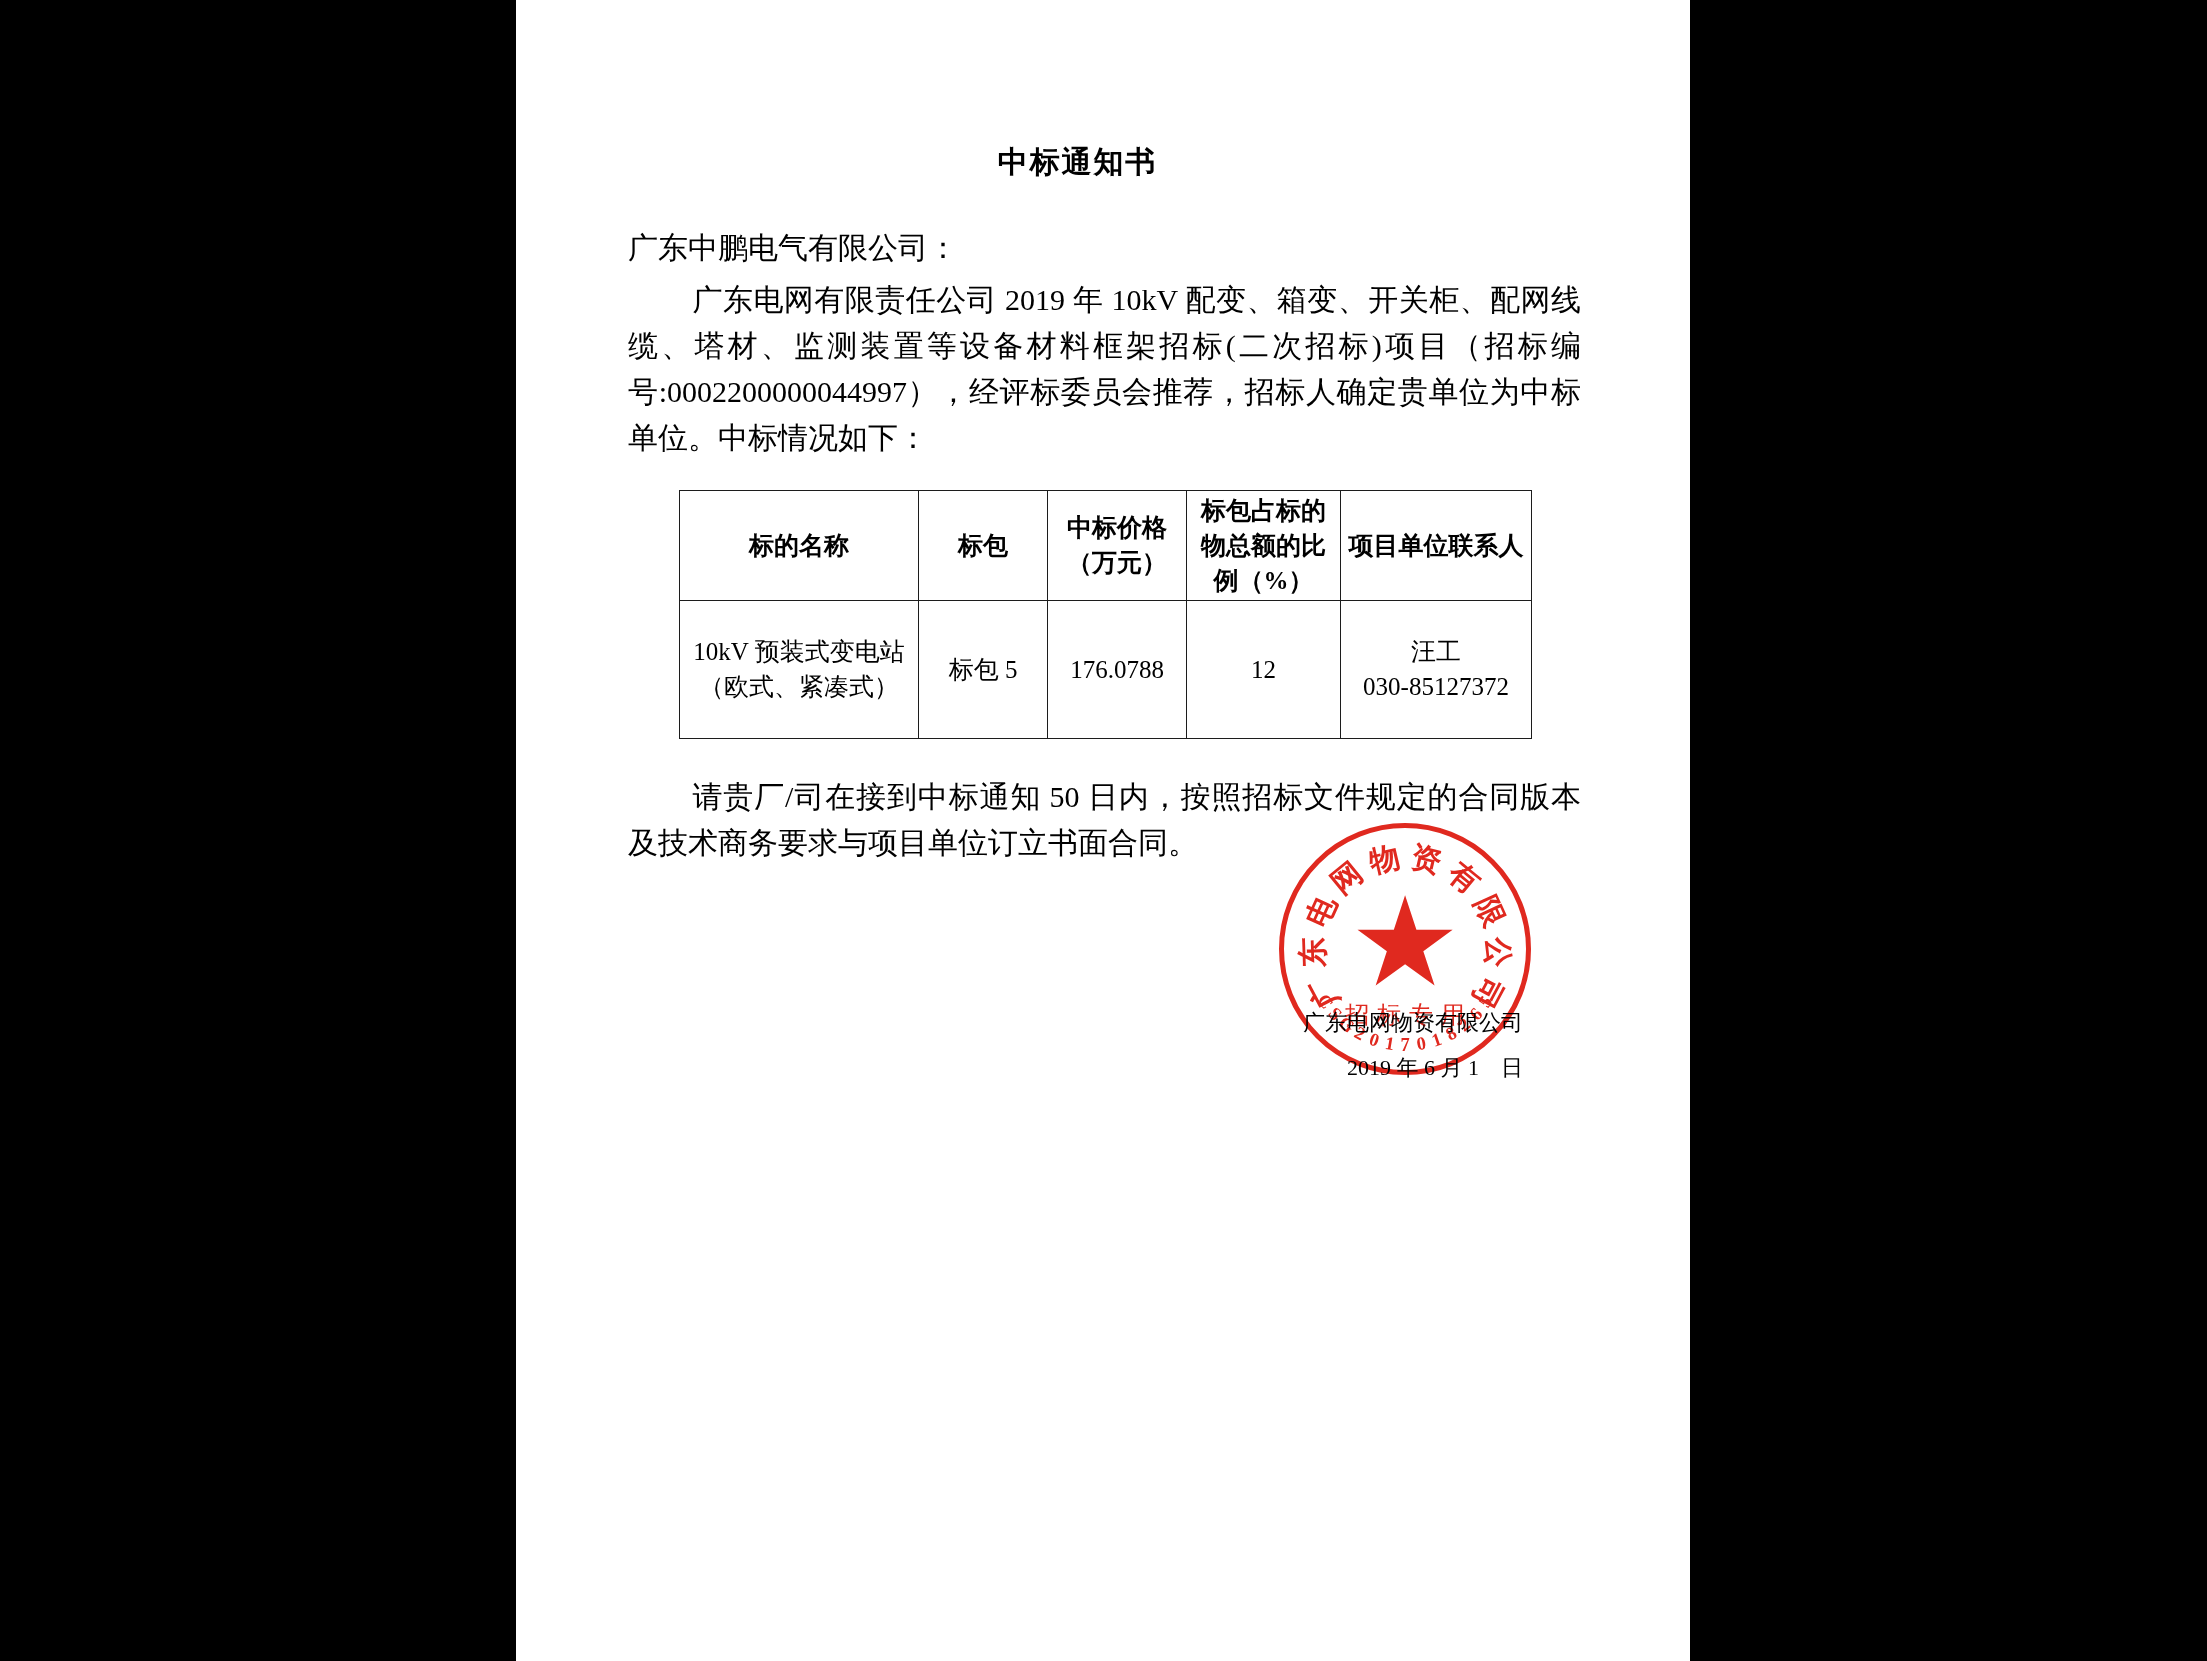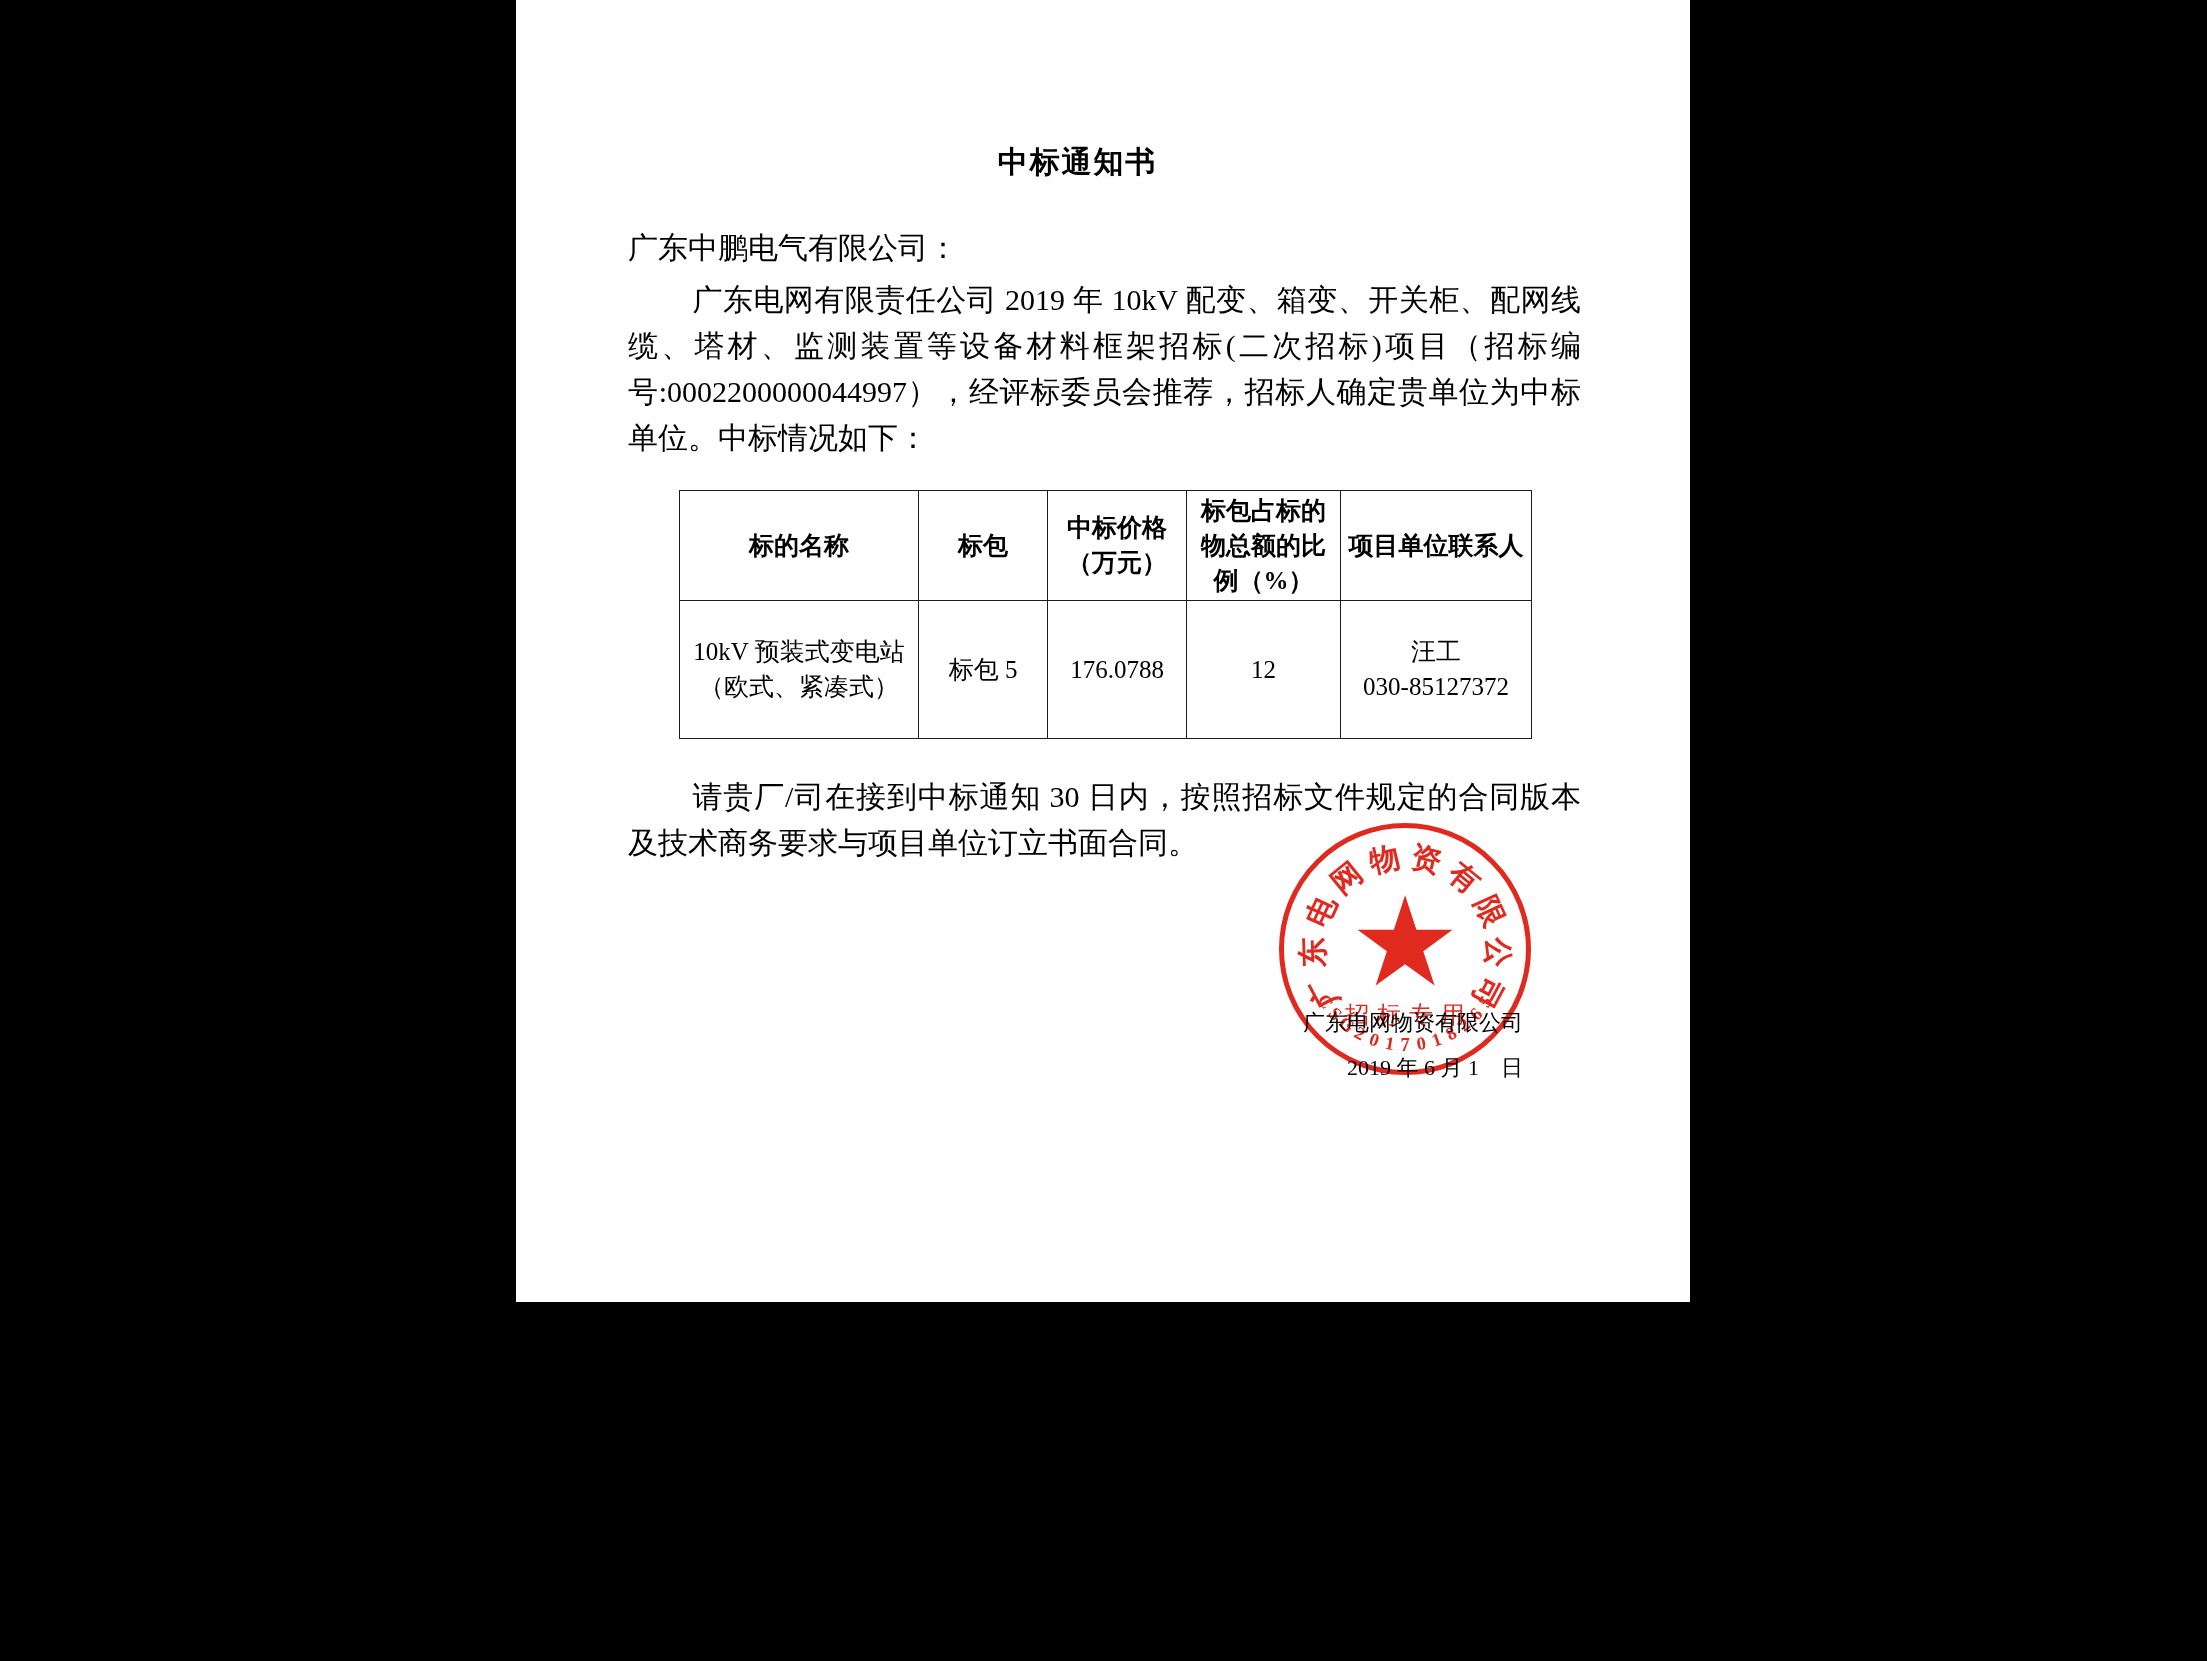--- a/index.html
+++ b/index.html
@@ -8,21 +8,21 @@
     width: 2208px; height: 1661px;
     background: #000;
     position: relative;
     overflow: hidden;
     font-family: "Liberation Serif", "DejaVu Serif", serif;
     color: #000;
   }
   .page {
     position: absolute;
     left: 516px; top: 0;
-    width: 1174px; height: 1302px;
+    width: 1174px; height: 1661px;
     background: #ffffff;
   }
   .content { padding: 0 109px 0 112px; }
 
   .doc-title {
     margin: 142px 0 0 0;
     text-align: center;
     font-size: 30px;
     font-weight: bold;
     line-height: 39px;
@@ -135,21 +135,21 @@
 （欧式、紧凑式）</td>
         <td>标包 5</td>
         <td>176.0788</td>
         <td>12</td>
         <td>汪工
 030-85127372</td>
       </tr>
     </tbody>
       </table>
 
-    <div class="body-text para closing">请贵厂/司在接到中标通知 30 日内，按照招标文件规定的合同版本及技术商务要求与项目单位订立书面合同。</div>
+    <div class="body-text para closing">请贵厂/司在接到中标通知 50 日内，按照招标文件规定的合同版本及技术商务要求与项目单位订立书面合同。</div>
 
     <div class="signature">
       <div>广东电网物资有限公司</div>
       <div>2019 年 6 月 1　日</div>
     </div>
   </div>
 
   <div class="stamp" style="color: rgb(224, 41, 31);">
     <div id="arc-top">
         <span class="arc-char arc-top-char" style="transform: rotate(-118deg) translateY(-93px);">广</span>

